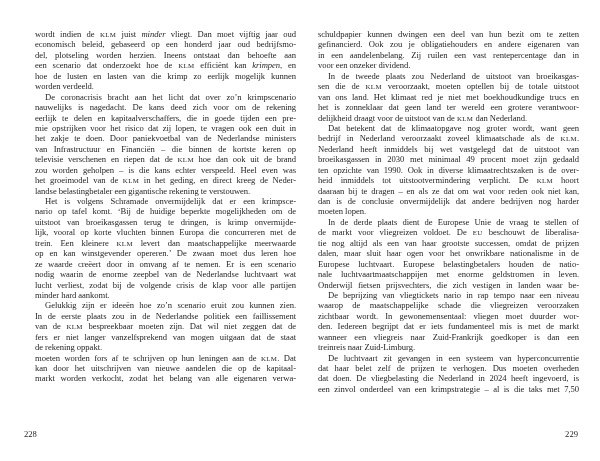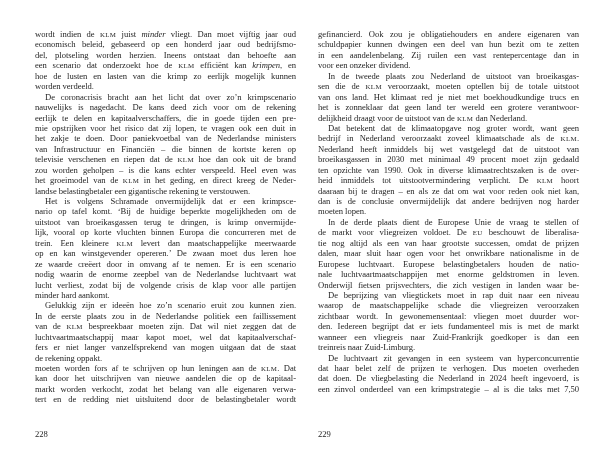--- a/index.html
+++ b/index.html
@@ -36,22 +36,22 @@
   .line.final  { text-align-last: left; }
   .line.indent { padding-left: 10px; }
   .sc { font-size: 0.8em; letter-spacing: 0.35px; }
   em { font-style: italic; }
   .pagenum {
     position: absolute;
     top: 429px;
     font-size: 8.6px;
     color: #262626;
   }
-  .pagenum-left  { left: 35px; }
-  .pagenum-right { left: 318px; width: 260px; }
+  .pagenum-left  { left: 24px; }
+  .pagenum-right { left: 318px; width: 260px; text-align: right; }
 </style>
 </head>
 <body>
 
 <div class="spread">
   <div class="textblock textblock-left">
       <div class="para">
         <div class="line">wordt indien de <span class="sc">KLM</span> juist <em>minder</em> vliegt. Dan moet vijftig jaar oud</div>
         <div class="line">economisch beleid, gebaseerd op een honderd jaar oud bedrijfsmo-</div>
         <div class="line">del, plotseling worden herzien. Ineens ontstaat dan behoefte aan</div>
@@ -80,35 +80,33 @@
         <div class="line">op en kan winstgevender opereren.’ De zwaan moet dus leren hoe</div>
         <div class="line">ze waarde creëert door in omvang af te nemen. Er is een scenario</div>
         <div class="line">nodig waarin de enorme zeepbel van de Nederlandse luchtvaart wat</div>
         <div class="line">lucht verliest, zodat bij de volgende crisis de klap voor alle partijen</div>
         <div class="line final">minder hard aankomt.</div>
       </div>
       <div class="para">
         <div class="line indent">Gelukkig zijn er ideeën hoe zo’n scenario eruit zou kunnen zien.</div>
         <div class="line">In de eerste plaats zou in de Nederlandse politiek een faillissement</div>
         <div class="line">van de <span class="sc">KLM</span> bespreekbaar moeten zijn. Dat wil niet zeggen dat de</div>
-        <div class="line">luchtvaartmaatschappij maar kapot moet, wel dat kapitaalverschaf-</div>
         <div class="line">fers er niet langer vanzelfsprekend van mogen uitgaan dat de staat</div>
         <div class="line final">de rekening oppakt.</div>
       </div>
       <div class="para">
         <div class="line">moeten worden fors af te schrijven op hun leningen aan de <span class="sc">KLM</span>. Dat</div>
         <div class="line">kan door het uitschrijven van nieuwe aandelen die op de kapitaal-</div>
         <div class="line">markt worden verkocht, zodat het belang van alle eigenaren verwa-</div>
-        <div class="line">tert en de redding niet uitsluitend door de belastingbetaler wordt</div>
       </div>
     </div>
   <div class="textblock textblock-right">
       <div class="para">
+        <div class="line">schuldpapier kunnen dwingen een deel van hun bezit om te zetten</div>
         <div class="line">gefinancierd. Ook zou je obligatiehouders en andere eigenaren van</div>
-        <div class="line">schuldpapier kunnen dwingen een deel van hun bezit om te zetten</div>
         <div class="line">in een aandelenbelang. Zij ruilen een vast rentepercentage dan in</div>
         <div class="line final">voor een onzeker dividend.</div>
       </div>
       <div class="para">
         <div class="line indent">In de tweede plaats zou Nederland de uitstoot van broeikasgas-</div>
         <div class="line">sen die de <span class="sc">KLM</span> veroorzaakt, moeten optellen bij de totale uitstoot</div>
         <div class="line">van ons land. Het klimaat red je niet met boekhoudkundige trucs en</div>
         <div class="line">het is zonneklaar dat geen land ter wereld een grotere verantwoor-</div>
         <div class="line final">delijkheid draagt voor de uitstoot van de <span class="sc">KLM</span> dan Nederland.</div>
       </div>
@@ -126,21 +124,21 @@
       <div class="para">
         <div class="line indent">In de derde plaats dient de Europese Unie de vraag te stellen of</div>
         <div class="line">de markt voor vliegreizen voldoet. De <span class="sc">EU</span> beschouwt de liberalisa-</div>
         <div class="line">tie nog altijd als een van haar grootste successen, omdat de prijzen</div>
         <div class="line">dalen, maar sluit haar ogen voor het onwrikbare nationalisme in de</div>
         <div class="line">Europese luchtvaart. Europese belastingbetalers houden de natio-</div>
         <div class="line">nale luchtvaartmaatschappijen met enorme geldstromen in leven.</div>
         <div class="line">Onderwijl fietsen prijsvechters, die zich vestigen in landen waar be-</div>
       </div>
       <div class="para">
-        <div class="line indent">De beprijzing van vliegtickets moet in rap duit naar een niveau</div>
+        <div class="line indent">De beprijzing van vliegtickets nario in rap tempo naar een niveau</div>
         <div class="line">waarop de maatschappelijke schade die vliegreizen veroorzaken</div>
         <div class="line">zichtbaar wordt. In gewonemensentaal: vliegen moet duurder wor-</div>
         <div class="line">den. Iedereen begrijpt dat er iets fundamenteel mis is met de markt</div>
         <div class="line">wanneer een vliegreis naar Zuid-Frankrijk goedkoper is dan een</div>
         <div class="line final">treinreis naar Zuid-Limburg.</div>
       </div>
       <div class="para">
         <div class="line indent">De luchtvaart zit gevangen in een systeem van hyperconcurrentie</div>
         <div class="line">dat haar belet zelf de prijzen te verhogen. Dus moeten overheden</div>
         <div class="line">dat doen. De vliegbelasting die Nederland in 2024 heeft ingevoerd, is</div>

